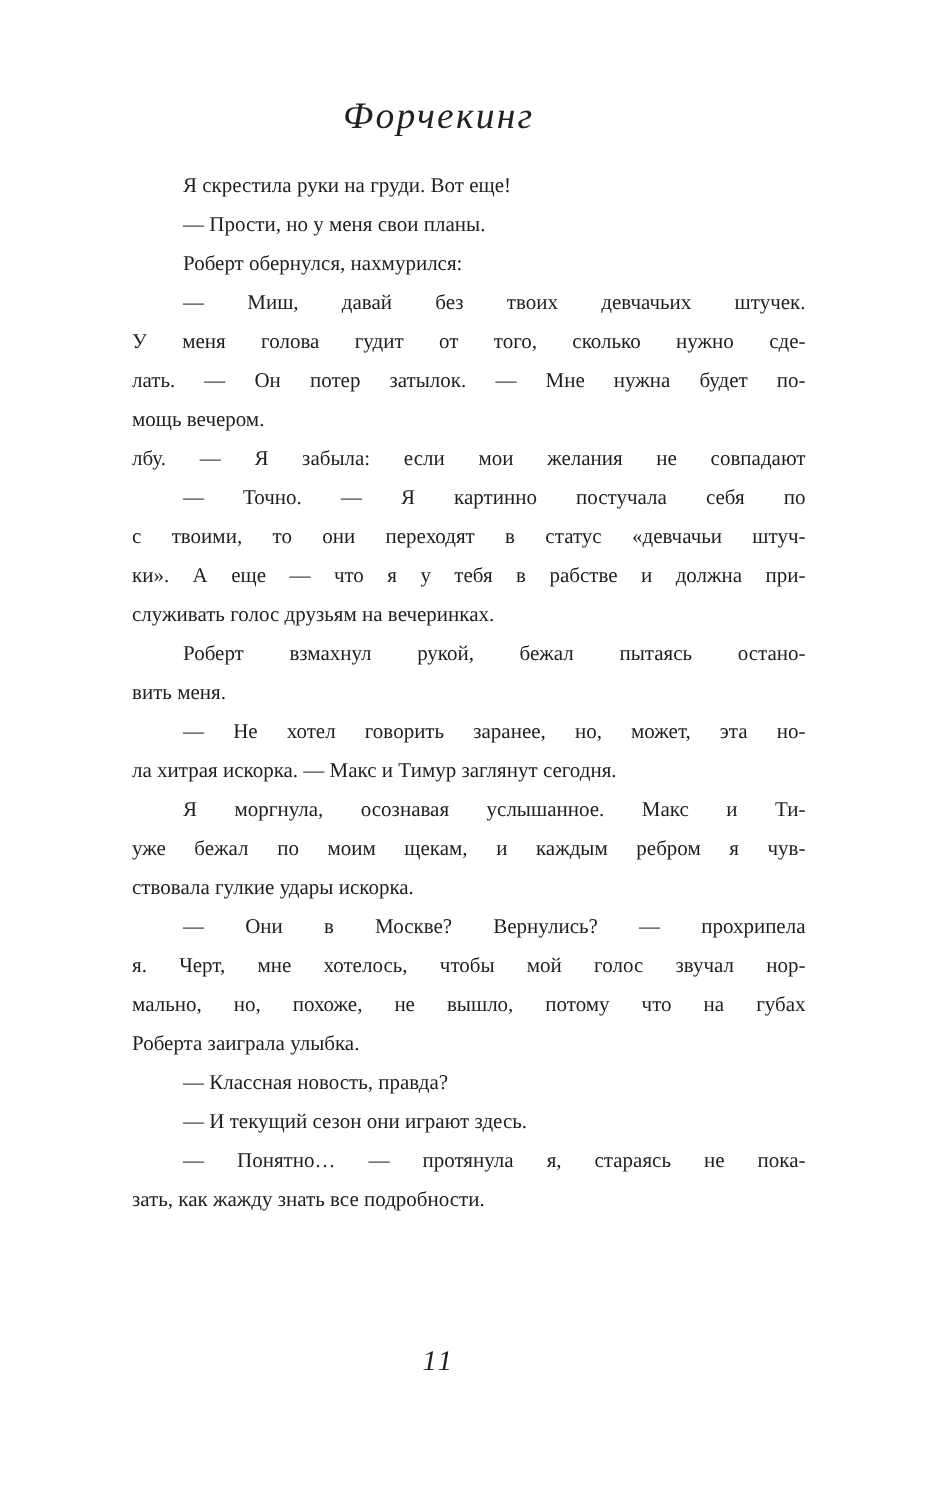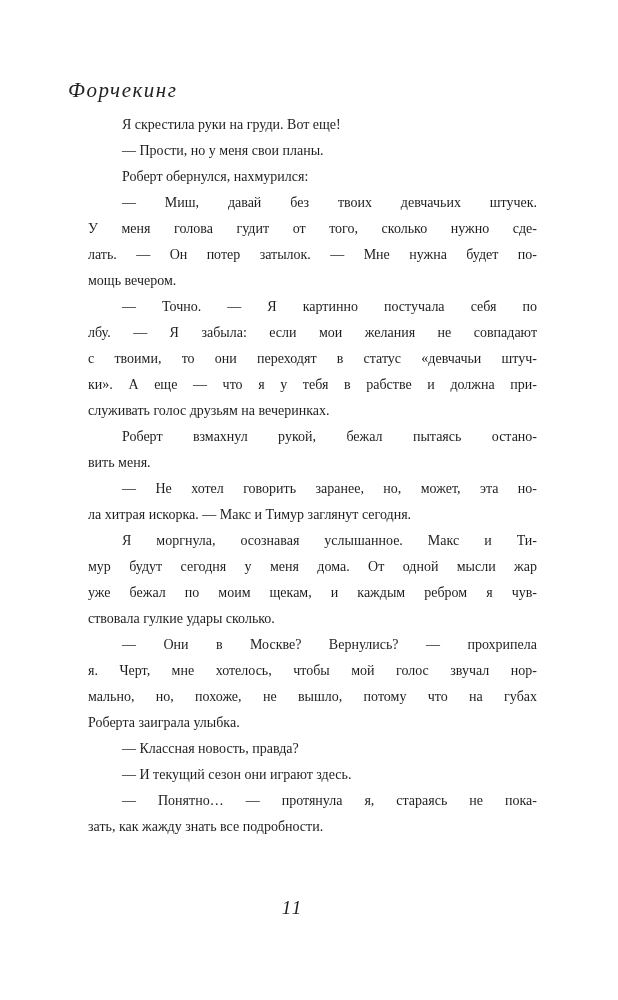--- a/index.html
+++ b/index.html
@@ -16,25 +16,25 @@
     color: #1e1e1e;
   }
   .book-page {
     position: absolute;
     inset: 0;
     background: radial-gradient(ellipse 120% 110% at 50% 45%, rgba(255,255,255,0) 80%, rgba(0,0,0,0.035) 100%);
   }
   .chapter-title {
     position: absolute;
     left: 68px;
-    top: 72px;
+    top: 60px;
     width: 449px;
-    text-align: left;
+    text-align: center;
     font-style: italic;
-    font-size: 21px;
+    font-size: 25px;
     line-height: 36px;
     letter-spacing: 1.5px;
     color: #222222;
   }
   .text-block {
     position: absolute;
     left: 68px;
     top: 112px;
     width: 449px;
     font-size: 14px;
@@ -83,39 +83,38 @@
       <div class="paragraph">
         <div class="line first last">Роберт обернулся, нахмурился:</div>
       </div>
       <div class="paragraph">
         <div class="line first">— Миш, давай без твоих девчачьих штучек.</div>
         <div class="line">У меня голова гудит от того, сколько нужно сде-</div>
         <div class="line">лать. — Он потер затылок. — Мне нужна будет по-</div>
         <div class="line last">мощь вечером.</div>
       </div>
       <div class="paragraph">
+        <div class="line">лбу. — Я забыла: если мои желания не совпадают</div>
         <div class="line first">— Точно. — Я картинно постучала себя по</div>
-        <div class="line">лбу. — Я забыла: если мои желания не совпадают</div>
         <div class="line">с твоими, то они переходят в статус «девчачьи штуч-</div>
         <div class="line">ки». А еще — что я у тебя в рабстве и должна при-</div>
         <div class="line last">служивать голос друзьям на вечеринках.</div>
       </div>
       <div class="paragraph">
         <div class="line first">Роберт взмахнул рукой, бежал пытаясь остано-</div>
         <div class="line last">вить меня.</div>
       </div>
       <div class="paragraph">
         <div class="line first">— Не хотел говорить заранее, но, может, эта но-</div>
         <div class="line last">ла хитрая искорка. — Макс и Тимур заглянут сегодня.</div>
       </div>
       <div class="paragraph">
         <div class="line first">Я моргнула, осознавая услышанное. Макс и Ти-</div>
-        <div class="line">мур будут сегодня у меня дома. От одной мысли жар</div>
         <div class="line">уже бежал по моим щекам, и каждым ребром я чув-</div>
-        <div class="line last">ствовала гулкие удары сколько.</div>
+        <div class="line last">ствовала гулкие удары искорка.</div>
       </div>
       <div class="paragraph">
         <div class="line first">— Они в Москве? Вернулись? — прохрипела</div>
         <div class="line">я. Черт, мне хотелось, чтобы мой голос звучал нор-</div>
         <div class="line">мально, но, похоже, не вышло, потому что на губах</div>
         <div class="line last">Роберта заиграла улыбка.</div>
       </div>
       <div class="paragraph">
         <div class="line first last">— Классная новость, правда?</div>
       </div>

